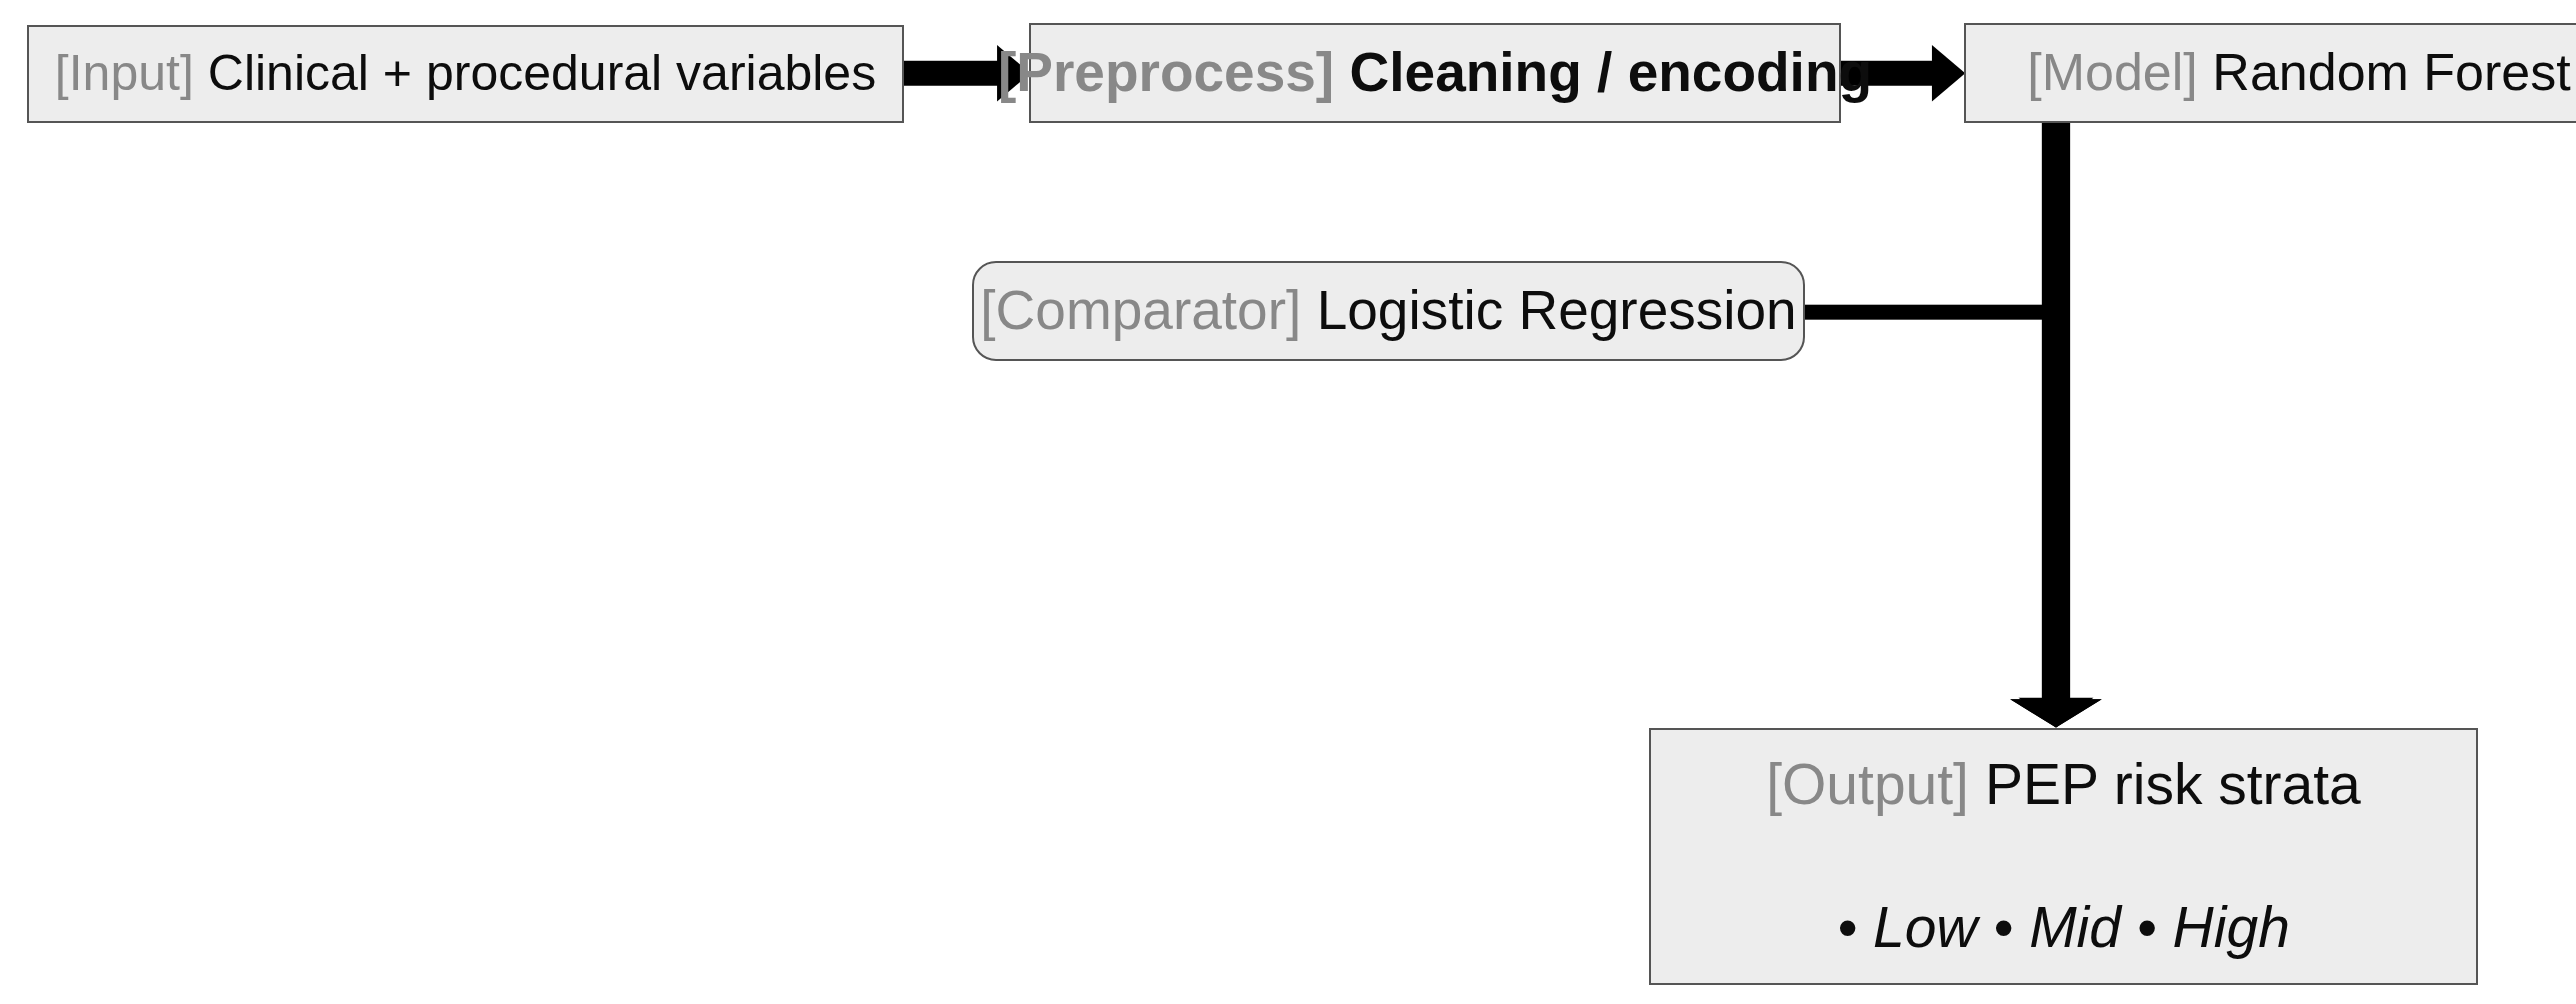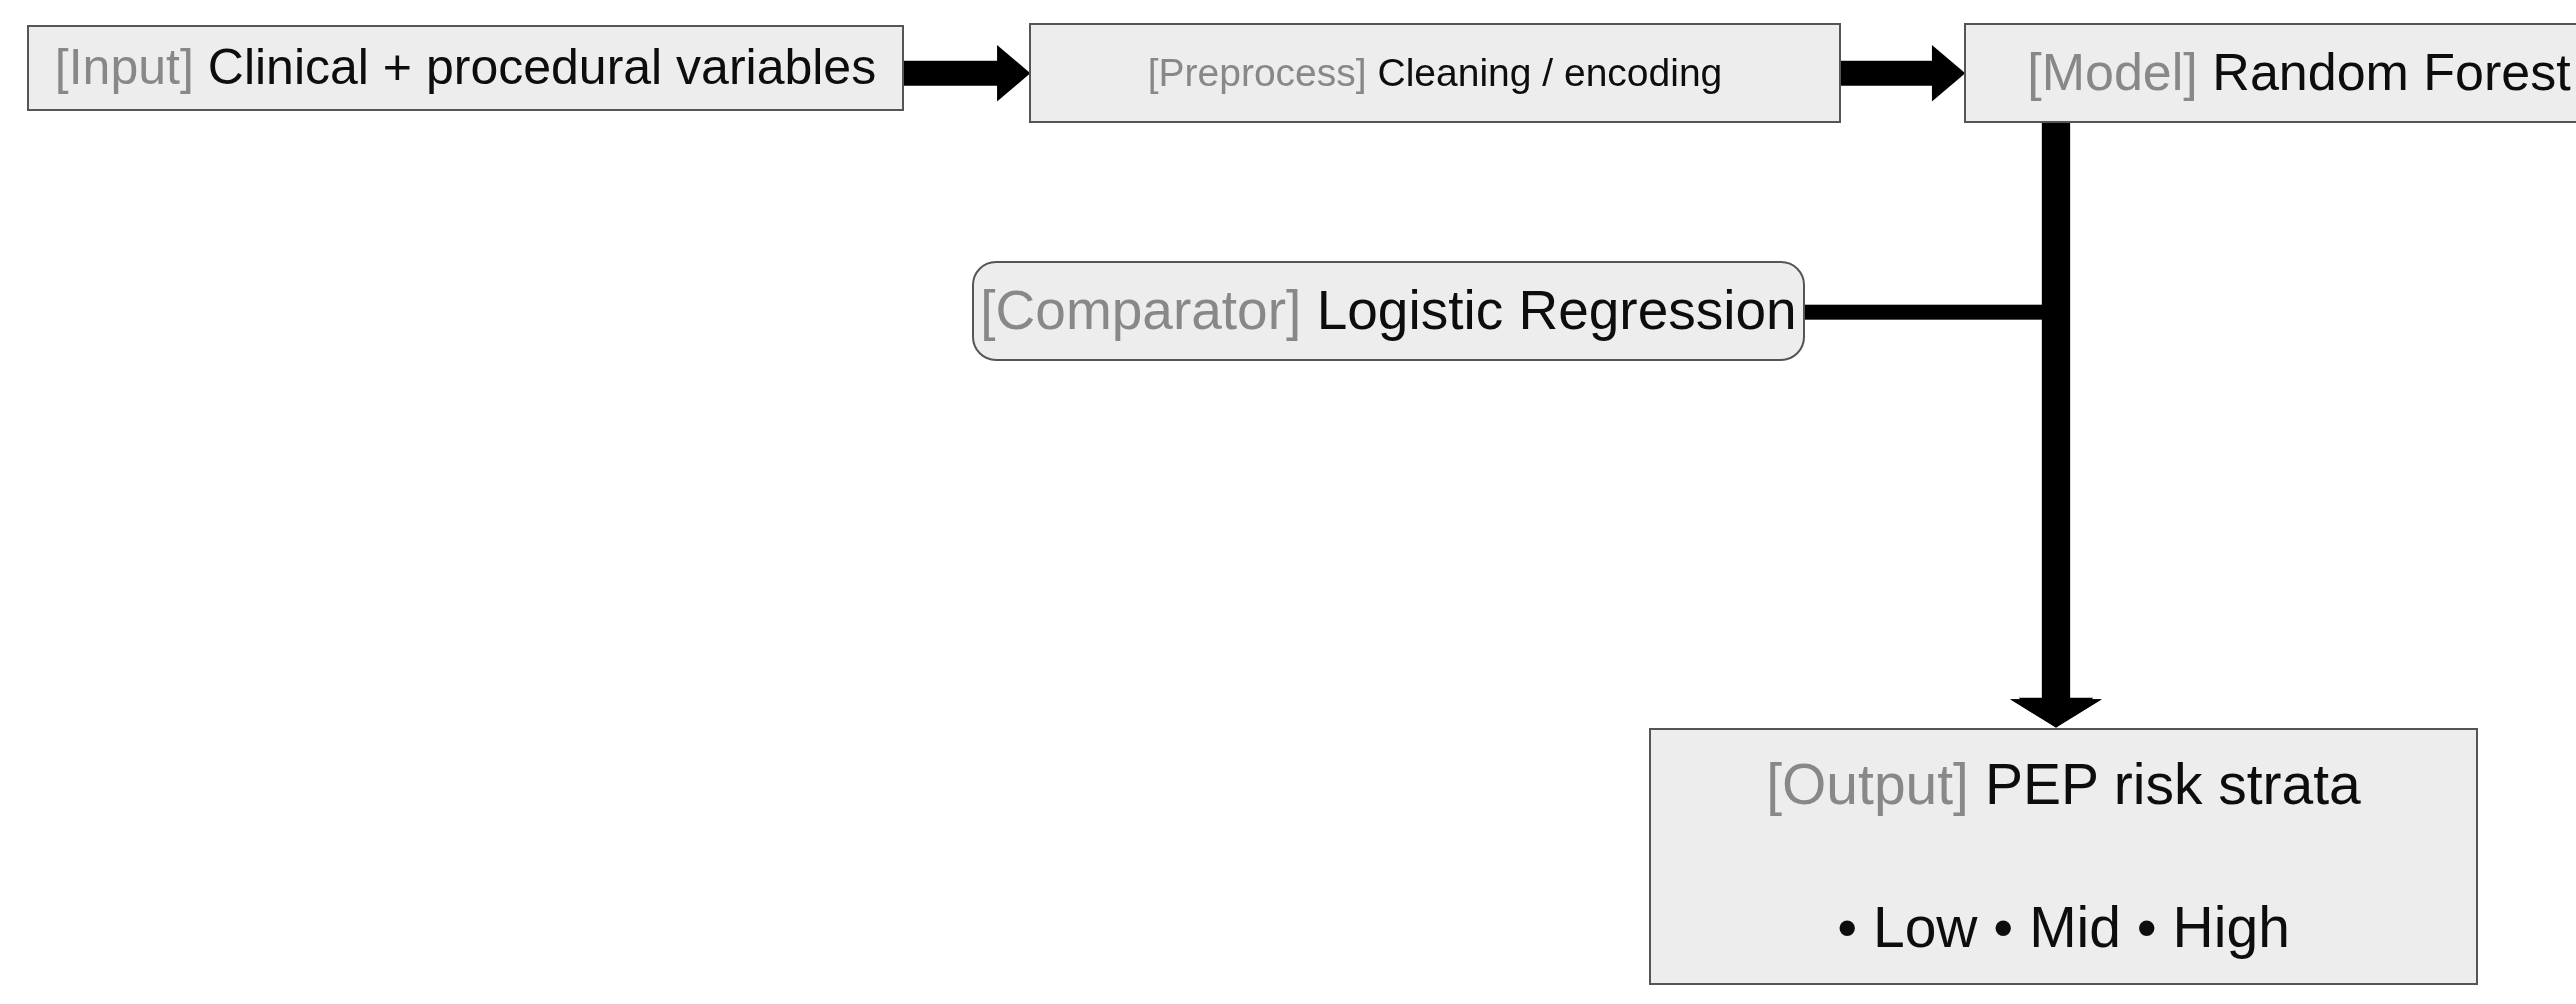--- a/index.html
+++ b/index.html
@@ -37,21 +37,21 @@
     align-items: center;
     justify-content: center;
     text-align: center;
     color: var(--label-text);
     line-height: 1.15;
     white-space: nowrap;
   }
   .node .prefix { color: var(--prefix-text); }
   .node .label  { color: var(--label-text); margin-left: 0.28em; }
   .node-output { justify-content: space-around; }
-  .sublabel { color: var(--label-text); }
+  .sublabel { color: var(--label-text); font-style: italic; }
 </style>
 </head>
 <body>
 
 <div class="canvas">
 
   <svg class="connectors" viewBox="0 0 3093 1206" xmlns="http://www.w3.org/2000/svg" aria-hidden="true">
     <g>
       <rect x="1085" y="73" width="114" height="30"></rect>
       <polygon points="1197,54 1197,122 1237,88"></polygon>
@@ -64,27 +64,27 @@
       <rect x="2452" y="146" width="34" height="696"></rect>
       <polygon points="2414,840 2524,840 2469,874"></polygon>
       <polygon points="2414,840 2524,840 2469,874" transform="translate(4938,0) scale(-1,1)"></polygon>
       <polygon points="2424,838 2514,838 2469,874"></polygon>
     </g>
     <g>
       <rect x="2167" y="366" width="290" height="18"></rect>
     </g>
   </svg>
 
-  <div class="node" style="left:27px; top:25px; width:877px; height:86px; font-size:50px;">
+  <div class="node" style="left:27px; top:25px; width:877px; height:98px; font-size:50px;">
     <div>
       <span class="prefix">[Input]</span><span class="label">Clinical + procedural variables</span>
     </div>
   </div>
 
-  <div class="node" style="left:1029px; top:23px; width:812px; height:100px; font-size:39px;">
+  <div class="node" style="left:1029px; top:23px; width:812px; height:100px; font-size:55px;font-weight:bold;">
     <div>
       <span class="prefix">[Preprocess]</span><span class="label">Cleaning / encoding</span>
     </div>
   </div>
 
   <div class="node" style="left:1964px; top:23px; width:670px; height:100px; font-size:52px;">
     <div>
       <span class="prefix">[Model]</span><span class="label">Random Forest</span>
     </div>
   </div>

